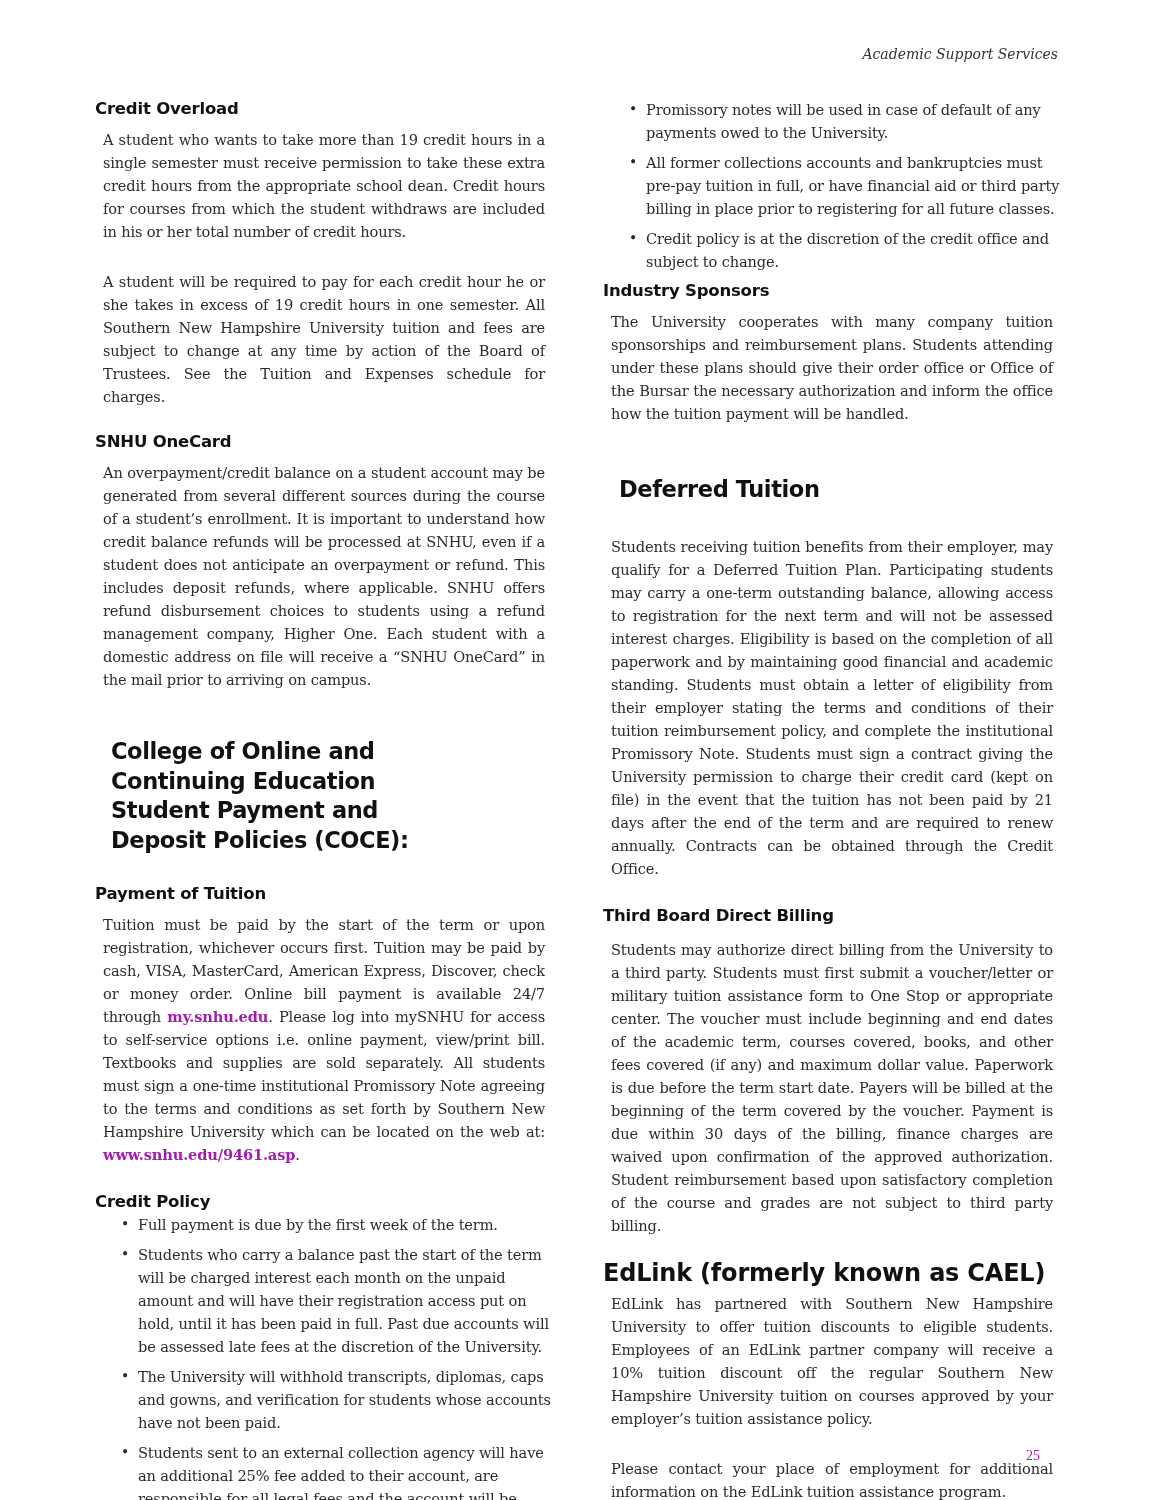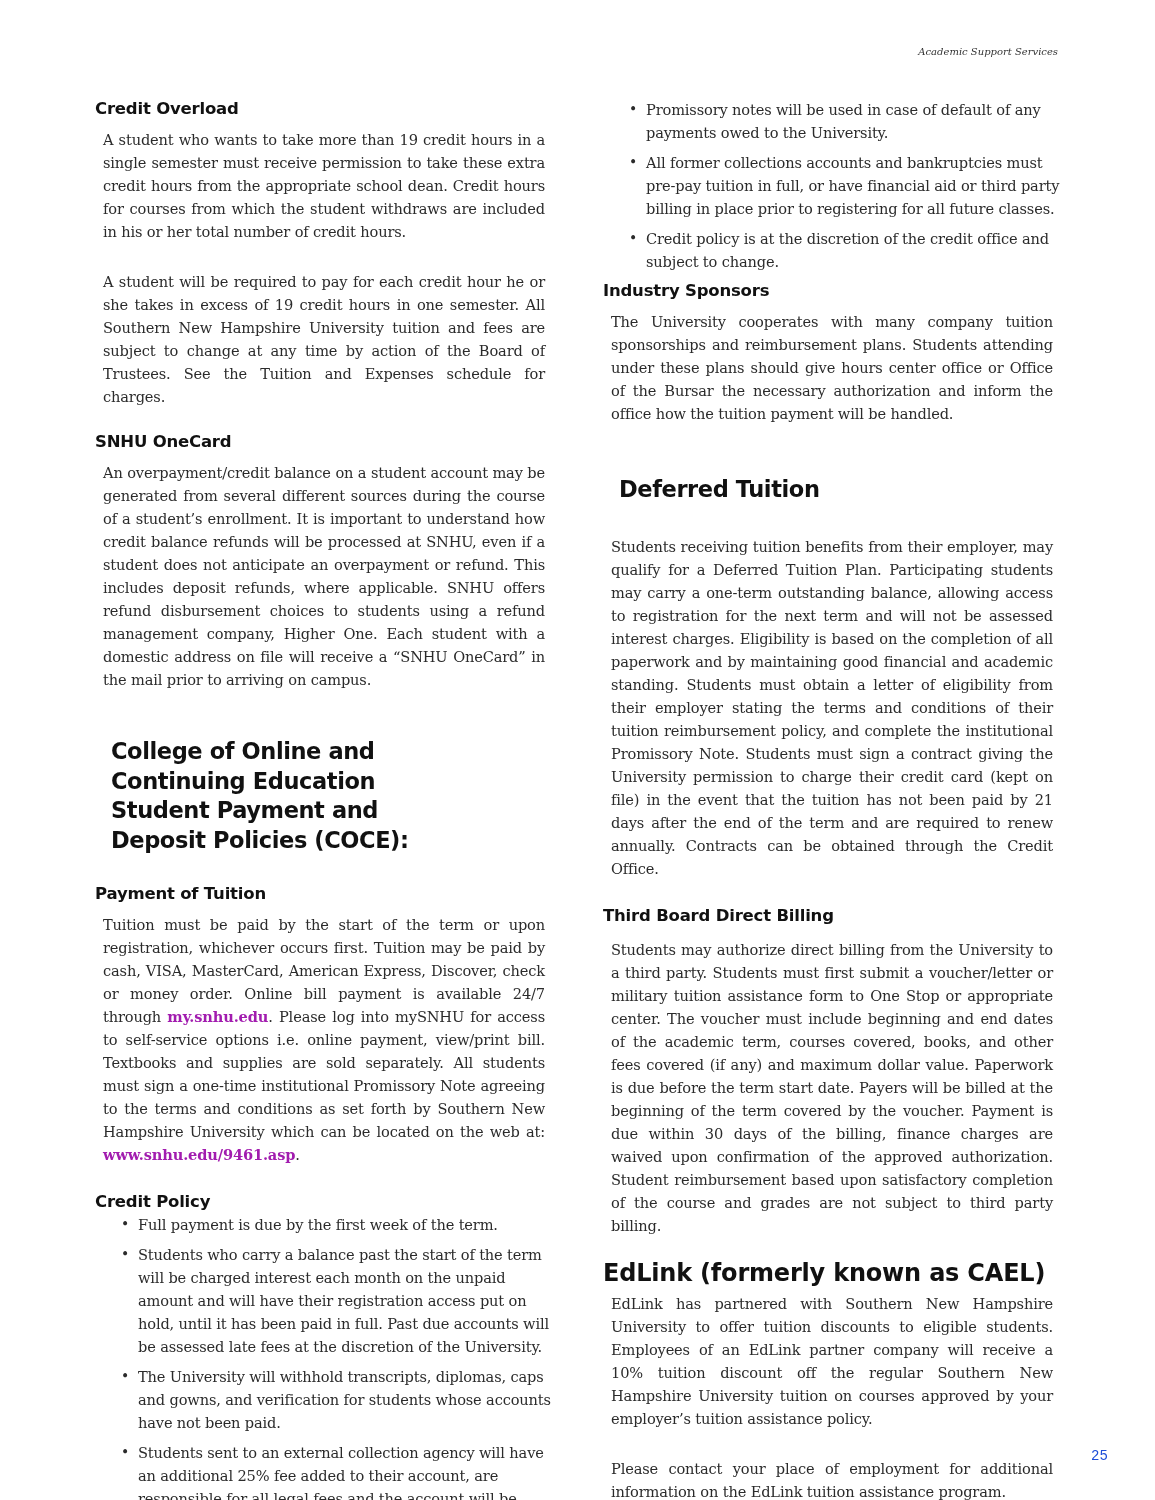--- a/index.html
+++ b/index.html
@@ -1,19 +1,19 @@
 <!DOCTYPE html>
 <html><head>
 <meta charset="utf-8">
 <style>
   html, body { margin: 0; padding: 0; background: #ffffff; }
   body { width: 1155px; height: 1500px; position: relative; overflow: hidden; color: #2a2a2a; }
   .running-head {
     position: absolute; top: 46px; right: 97px;
-    font-family: "DejaVu Serif", serif; font-style: italic; font-size: 10px; color: #333;
+    font-family: "DejaVu Serif", serif; font-style: italic; font-size: 14px; color: #333;
   }
   .col { position: absolute; top: 98px; width: 458px; }
   .col-left { left: 95px; }
   .col-right { left: 603px; }
   .h3 {
     font-family: "DejaVu Sans", sans-serif; font-weight: bold; font-size: 16.5px;
     color: #111; margin: 0; line-height: 22px; letter-spacing: -0.2px;
   }
   .h2 {
     font-family: "DejaVu Sans", sans-serif; font-weight: bold; font-size: 22.5px;
@@ -29,22 +29,22 @@
     position: relative; padding-left: 43px;
     font-family: "DejaVu Serif", serif; font-size: 14.6px; line-height: 23px; color: #2b2b2b;
     letter-spacing: -0.15px; margin-bottom: 7px;
   }
   ul li .bullet {
     position: absolute; left: 26px; top: 0; font-size: 14px;
   }
   ul.right-list li { padding-left: 43px; }
   b.link { font-weight: bold; color: #a21caf; }
   .page-num {
-    position: absolute; top: 1448px; left: 1091px;
-    font-family: Liberation Mono, monospace; font-size: 14px; color: #1d4ed8;
+    position: absolute; top: 1448px; left: 1026px;
+    font-family: Liberation Serif, serif; font-size: 14px; color: #a21caf;
   }
 </style>
 </head>
 <body>
 
 <div class="running-head">Academic Support Services</div>
 
 <div class="col col-left">
   <section>
     <h3 class="h3">Credit Overload</h3>
@@ -81,21 +81,21 @@
 <div class="col col-right">
   <section>
     <ul class="right-list">
       <li><span class="bullet">•</span><span>Promissory notes will be used in case of default of any payments owed to the University.</span></li>
       <li><span class="bullet">•</span><span>All former collections accounts and bankruptcies must pre-pay tuition in full, or have financial aid or third party billing in place prior to registering for all future classes.</span></li>
       <li><span class="bullet">•</span><span>Credit policy is at the discretion of the credit office and subject to change.</span></li>
     </ul>
   </section>
   <section>
     <h3 class="h3">Industry Sponsors</h3>
-    <p>The University cooperates with many company tuition sponsorships and reimbursement plans. Students attending under these plans should give hours center office or Office of the Bursar the necessary authorization and inform the office how the tuition payment will be handled.</p>
+    <p>The University cooperates with many company tuition sponsorships and reimbursement plans. Students attending under these plans should give their order office or Office of the Bursar the necessary authorization and inform the office how the tuition payment will be handled.</p>
   </section>
   <div style="height:26px"></div>
   <section>
     <h2 class="h2">Deferred Tuition</h2>
     <div style="height:6px"></div>
     <p>Students receiving tuition benefits from their employer, may qualify for a Deferred Tuition Plan. Participating students may carry a one-term outstanding balance, allowing access to registration for the next term and will not be assessed interest charges. Eligibility is based on the completion of all paperwork and by maintaining good financial and academic standing. Students must obtain a letter of eligibility from their employer stating the terms and conditions of their tuition reimbursement policy, and complete the institutional Promissory Note. Students must sign a contract giving the University permission to charge their credit card (kept on file) in the event that the tuition has not been paid by 21 days after the end of the term and are required to renew annually. Contracts can be obtained through the Credit Office.</p>
   </section>
   <div style="height:17px"></div>
   <section>
     <h3 class="h3">Third Board Direct Billing</h3>

